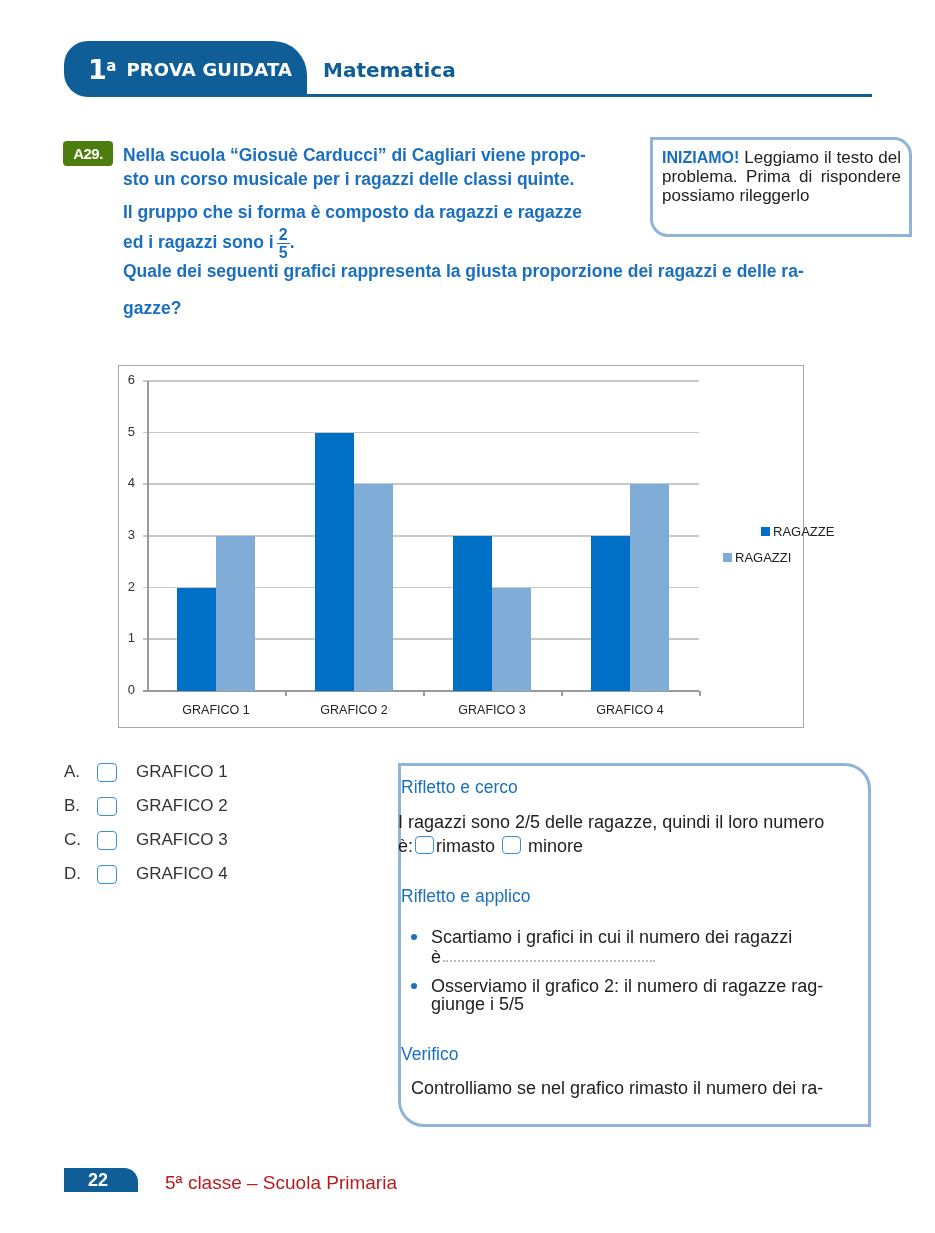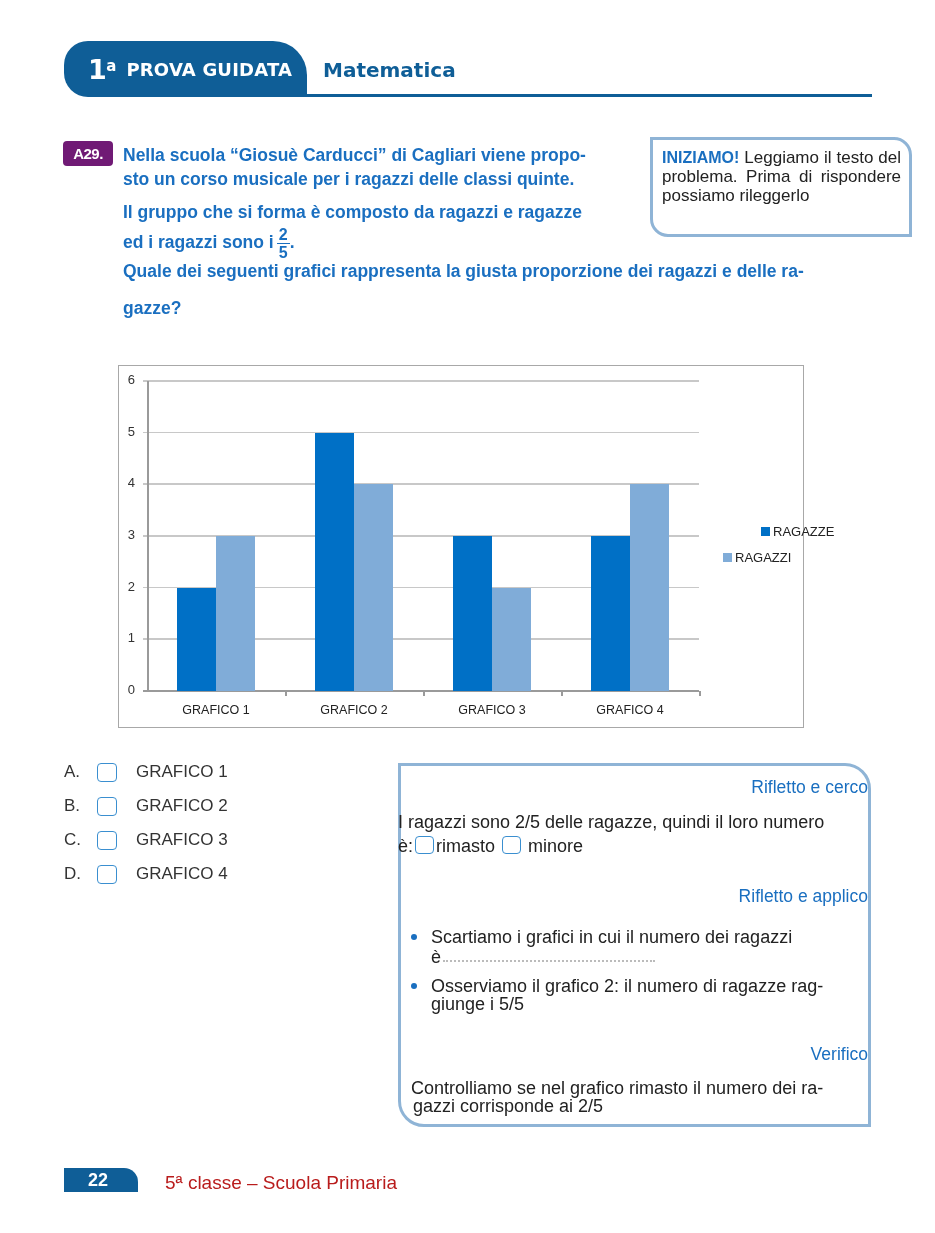--- a/index.html
+++ b/index.html
@@ -18,21 +18,21 @@
   .hdr-label { font-size: 18px; letter-spacing: 0.2px; }
   .hdr-subject {
     position: absolute; left: 323px; top: 58px; color: #0f5e97;
     font-family: "DejaVu Sans", sans-serif; font-weight: bold; font-size: 20px;
   }
   .hdr-rule { position: absolute; left: 300px; top: 94px; width: 572px; height: 3px; background: #0f5e97; }
 
   
   .qbadge {
     position: absolute; left: 63px; top: 141px; width: 50px; height: 25px;
-    background: #701a75; color: #fff; border-radius: 4px;
+    background: #4d7c0f; color: #fff; border-radius: 4px;
     font-family: "Liberation Sans", sans-serif; font-weight: bold; font-size: 15px;
     display: flex; align-items: center; justify-content: center; letter-spacing: -0.5px;
   }
   .qtext {
     position: absolute; left: 123px; color: #1a6fc0; font-weight: bold;
     font-size: 17.5px; line-height: 24px; white-space: nowrap;
   }
   .frac {
     display: inline-flex; flex-direction: column; align-items: center;
     vertical-align: middle; margin-left: 3px; font-size: 16px; line-height: 17px;
@@ -63,21 +63,21 @@
   
   .opt { position: absolute; left: 64px; display: flex; align-items: center; font-size: 17px; color: #333; }
   .opt .letter { width: 33px; }
   .cbox { width: 20px; height: 19px; border: 1.5px solid #3a8fd0; border-radius: 4px; margin-right: 19px; }
 
   
   .refl {
     position: absolute; left: 398px; top: 763px; width: 473px; height: 364px;
     border: 3px solid #8fb4d6; border-radius: 0 26px 0 26px;
   }
-  .refl-h { position: absolute; width: 100%; text-align: right; color: #1a6fc0; font-size: 17.5px; }
+  .refl-h { position: absolute; width: 100%; text-align: left; color: #1a6fc0; font-size: 17.5px; }
   .refl-p { position: absolute; left: 0; width: 465px; font-size: 18px; line-height: 20px; color: #222; }
   .inline-box { display: inline-block; width: 19px; height: 18px; border: 1.5px solid #3a8fd0; border-radius: 4px; vertical-align: -2px; margin: 0 2px; }
   .bullet { position: absolute; left: 10px; width: 455px; font-size: 18px; line-height: 20px; color: #222; padding-left: 20px; text-align: justify; }
   .bullet .dot { position: absolute; left: 0; top: 7px; width: 6px; height: 6px; border-radius: 50%; background: #1a6fc0; }
   .dotted { display: inline-block; width: 212px; border-bottom: 2px dotted #bbb; vertical-align: 1px; margin-left: 2px; }
 
   
   .pg { position: absolute; left: 64px; top: 1168px; width: 74px; height: 24px; background: #0f5e97;
         border-radius: 0 14px 0 0; color: #fff; font-weight: bold; font-size: 18px;
         display: flex; align-items: center; justify-content: center; padding-right: 6px; }
@@ -189,17 +189,16 @@
     <div>Scartiamo i grafici in cui il numero dei ragazzi</div>
     <div><span>è</span><span class="dotted"></span></div>
   </div>
   <div class="bullet" style="top:210px;">
     <span class="dot"></span>
     <div>Osserviamo il grafico 2: il numero di ragazze rag-</div>
     <div style="line-height:17px;">giunge i 5/5</div>
   </div>
   <div class="refl-h" style="top:278px;">Verifico</div>
   <div class="refl-p" style="top:312px; left:10px; width:455px;">Controlliamo se nel grafico rimasto il numero dei ra-</div>
-  <div class="refl-p" style="top:330px; left:12px;">gazzi corrisponde ai 2/5</div>
 </div>
 
 <div class="pg">22</div>
 <div class="foot">5ª classe – Scuola Primaria</div>
 
 </body></html>

